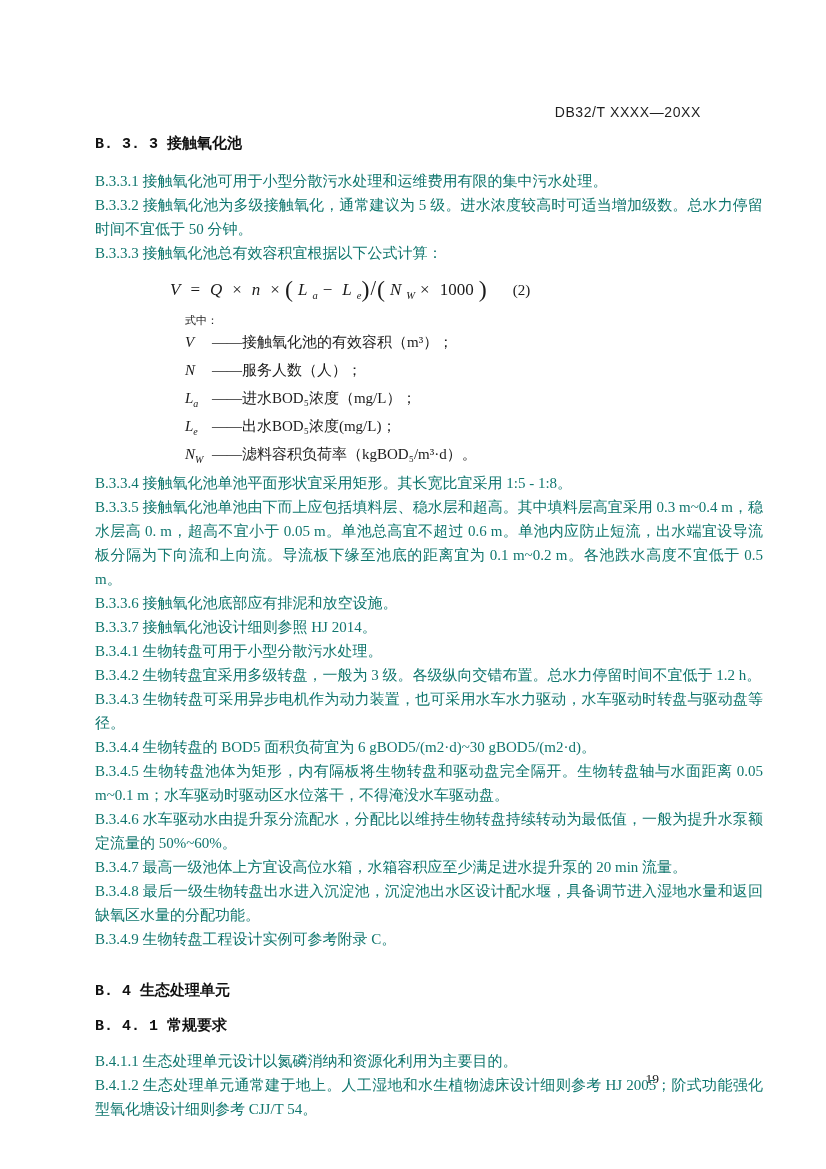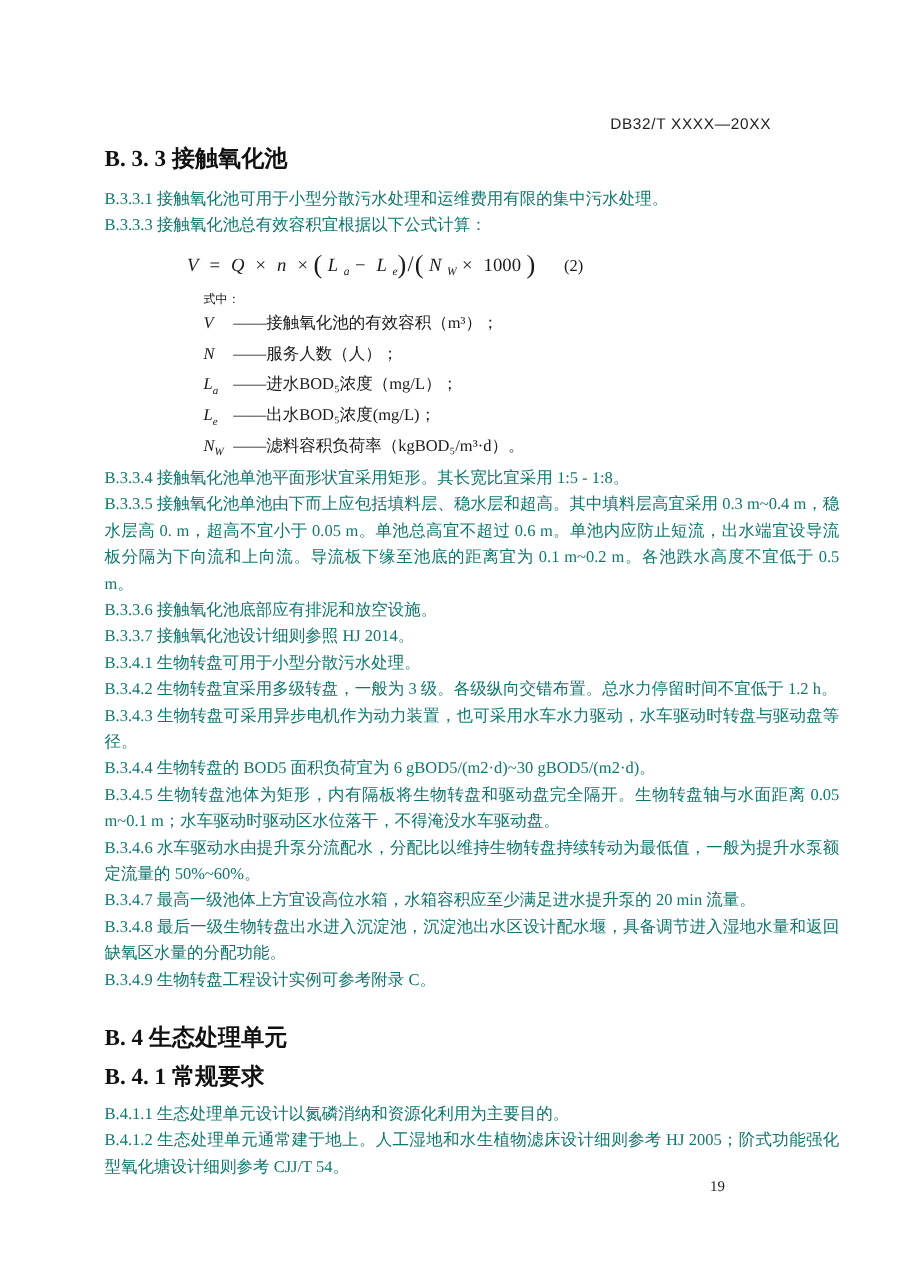--- a/index.html
+++ b/index.html
@@ -8,22 +8,22 @@
     color:#1a1a1a; overflow:hidden;
     font-family:"Liberation Serif","DejaVu Serif",serif;
   }
   .header-code {
     position:absolute; top:104px; right:62px;
     font-family:"Liberation Sans","DejaVu Sans",sans-serif;
     font-size:14px; letter-spacing:0.6px; color:#1f1f1f; white-space:nowrap;
   }
   .content { position:absolute; left:95px; top:134px; width:668px; }
   .sec-heading {
-    font-family:Liberation Serif, serif;
-    font-weight:bold; font-size:21px; line-height:21px; color:#111;
+    font-family:Liberation Mono, monospace;
+    font-weight:bold; font-size:15px; line-height:21px; color:#111;
     margin:0;
   }
   .h-b33 { margin-bottom:14px; }
   .h-b34 { margin-top:10px; margin-bottom:11px; }
   .h-b4  { margin-top:30px; margin-bottom:14px; }
   .h-b41 { margin-bottom:12px; }
   p.body {
     margin:0; font-size:15px; line-height:24px;
     text-align:justify; text-justify:inter-ideograph; color:#0f766e;
   }
@@ -54,20 +54,21 @@
 
 <div class="page">
 
   <div class="header-code">DB32/T XXXX—20XX</div>
 
   <div class="content">
 
     <h2 class="sec-heading h-b33">B. 3. 3 接触氧化池</h2>
 
     <p class="body">B.3.3.1 接触氧化池可用于小型分散污水处理和运维费用有限的集中污水处理。</p>
+    <p class="body">B.3.3.2 接触氧化池为多级接触氧化，通常建议为 5 级。进水浓度较高时可适当增加级数。总水力停留时间不宜低于 50 分钟。</p>
     <p class="body">B.3.3.3 接触氧化池总有效容积宜根据以下公式计算：</p>
 
     <div class="formula-row">
       <span class="fvar">V</span><span class="fop">=</span><span class="fvar">Q</span><span class="fop">×</span><span class="fvar">n</span><span class="fop">×</span><span class="fparen">(</span><span class="fvar">L</span><sub class="fsub">a</sub><span class="fop">−</span><span class="fvar">L</span><sub class="fsub">e</sub><span class="fparen">)</span><span class="fslash">/</span><span class="fparen">(</span><span class="fvar">N</span><sub class="fsub">W</sub><span class="fop">×</span><span class="fnum">1000</span><span class="fparen">)</span><span class="feqno">(2)</span>
     </div>
 
     <div class="where-row">式中：</div>
 
     <div class="def-row">
       <span class="def-sym"><i>V</i><sub class="def-sub"></sub></span><span class="def-desc">——接触氧化池的有效容积（m³）；</span>

